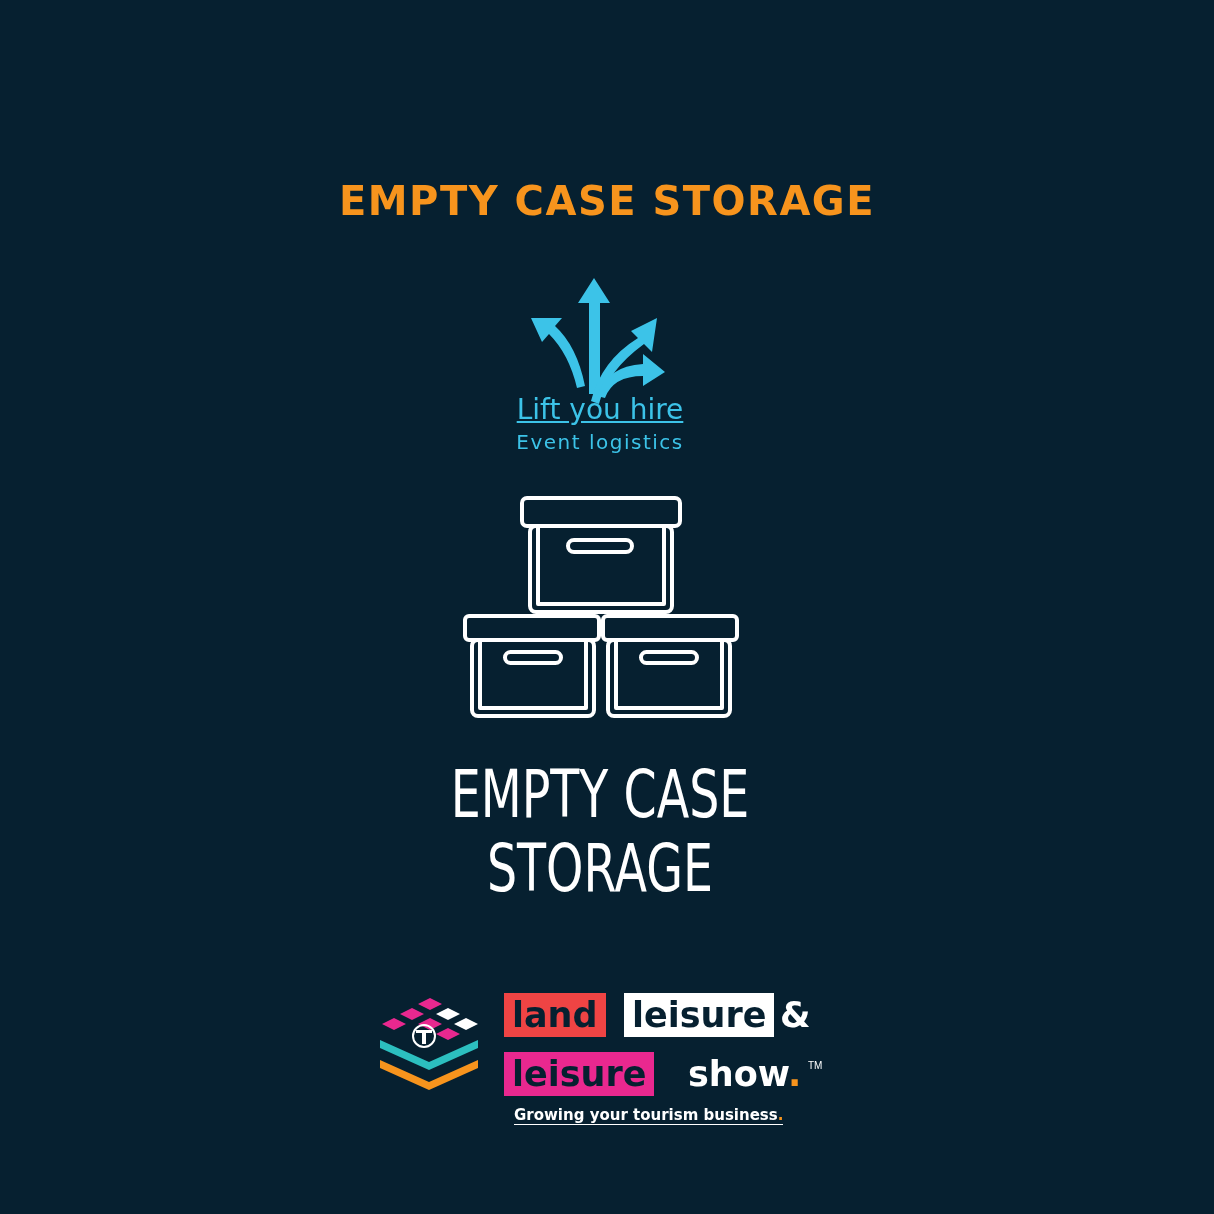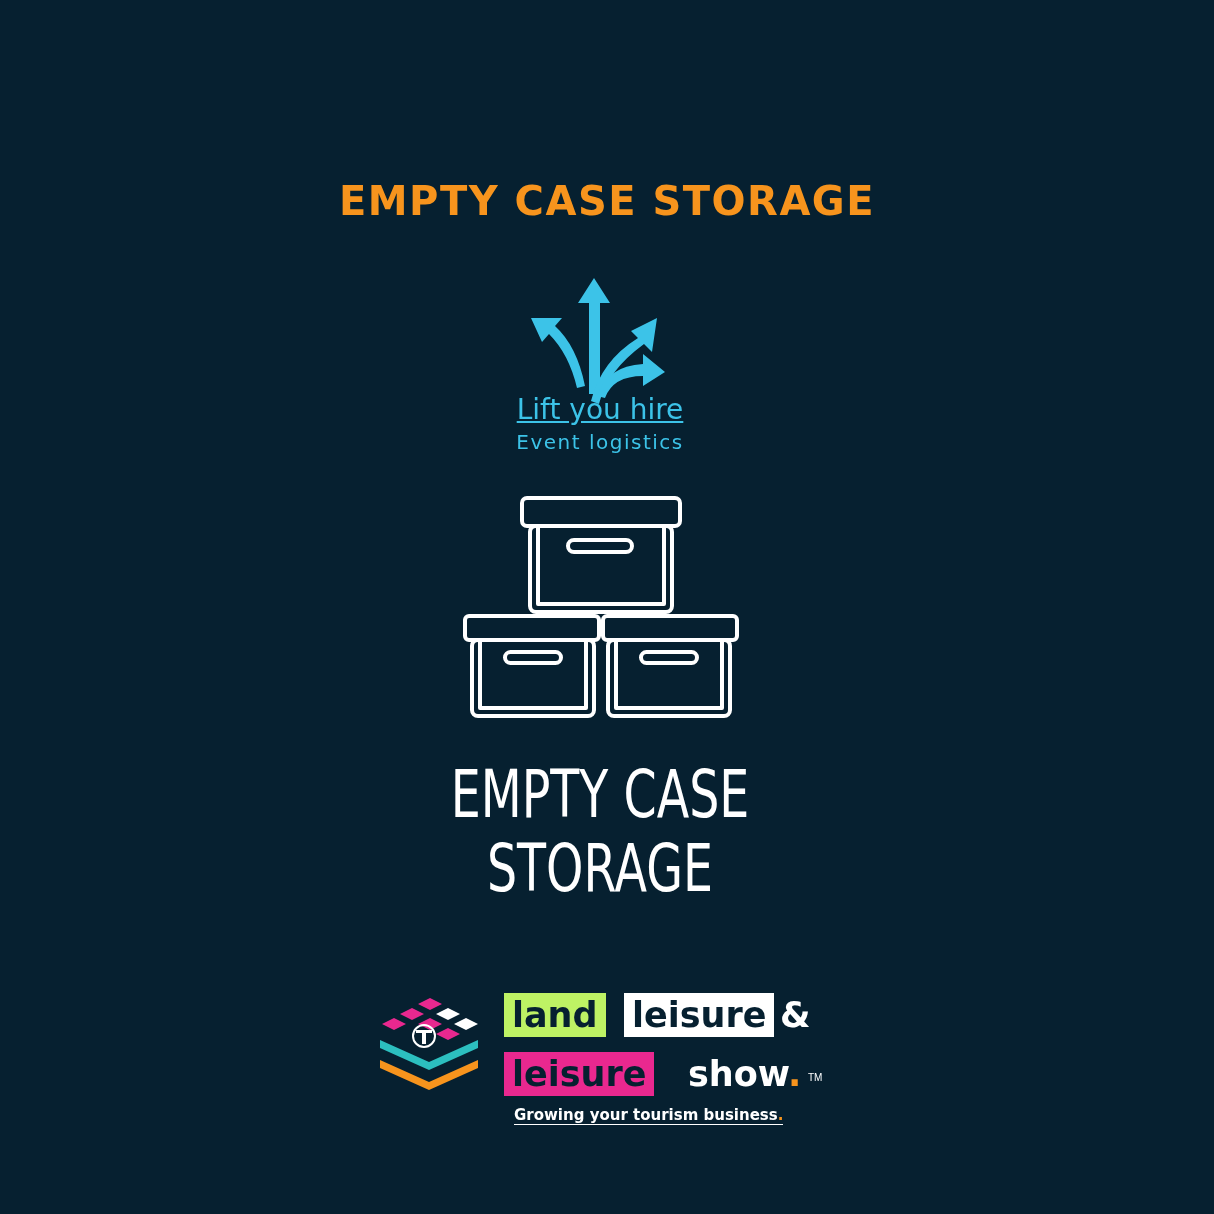--- a/index.html
+++ b/index.html
@@ -6,27 +6,27 @@
   body { width:1214px; height:1214px; background:#062030; position:relative; overflow:hidden; font-family:"Liberation Sans", sans-serif; }
   .abs { position:absolute; }
   .top-title { left:0; width:1214px; top:178px; text-align:center; color:#f7941d; font-weight:bold; font-size:40px; letter-spacing:1.5px; font-family:"DejaVu Sans", sans-serif; }
   .lyh-logo { left:507px; top:276px; width:200px; height:180px; }
   .lyh-name { left:0; width:1200px; top:393px; text-align:center; color:#3cc3e8; font-size:28px; font-family:"DejaVu Sans", sans-serif;text-decoration:underline; }
   .lyh-sub { left:0; width:1200px; top:430px; text-align:center; color:#3cc3e8; font-size:20px; letter-spacing:1.5px; font-family:"DejaVu Sans", sans-serif; }
   .boxes { left:460px; top:494px; width:282px; height:226px; }
   .main-title { left:0; width:1200px; top:758px; text-align:center; color:#ffffff; font-size:66px; line-height:74px; font-family:"DejaVu Sans", sans-serif; transform:scaleX(0.72); transform-origin:600px 0; }
   .ltl-mark { left:378px; top:996px; width:102px; height:94px; }
   .pill { position:absolute; font-family:"DejaVu Sans", sans-serif; font-weight:bold; font-size:35px; color:#062030; padding:0 8px; line-height:44px; height:44px; }
-  .p-land { left:504px; top:993px; background:#bef264; }
+  .p-land { left:504px; top:993px; background:#ef4444; }
   .p-leisure { left:624px; top:993px; background:#ffffff; }
   .p-amp { left:780px; top:993px; color:#ffffff; padding:0; }
   .p-tourism { left:504px; top:1052px; background:#e9288f; }
   .p-show { left:680px; top:1052px; color:#ffffff; padding:0 0 0 8px; }
   .dot { color:#f7941d; }
-  .tm { left:808px; top:1060px; color:#fff; font-size:10px;margin-top:12px; }
+  .tm { left:808px; top:1060px; color:#fff; font-size:10px; }
   .tagline { left:514px; top:1106px; color:#ffffff; font-weight:bold; font-size:15px; font-family:"DejaVu Sans", sans-serif; border-bottom:1px solid #ffffff; }
 </style>
 </head>
 <body>
 
 <div class="abs top-title">EMPTY CASE STORAGE</div>
 
 <svg class="abs lyh-logo" viewBox="0 0 200 180">
   <g fill="#3cc3e8">
     <polygon points="87,2 71,27 82,27 82,118 93,118 93,27 103,27"></polygon>

